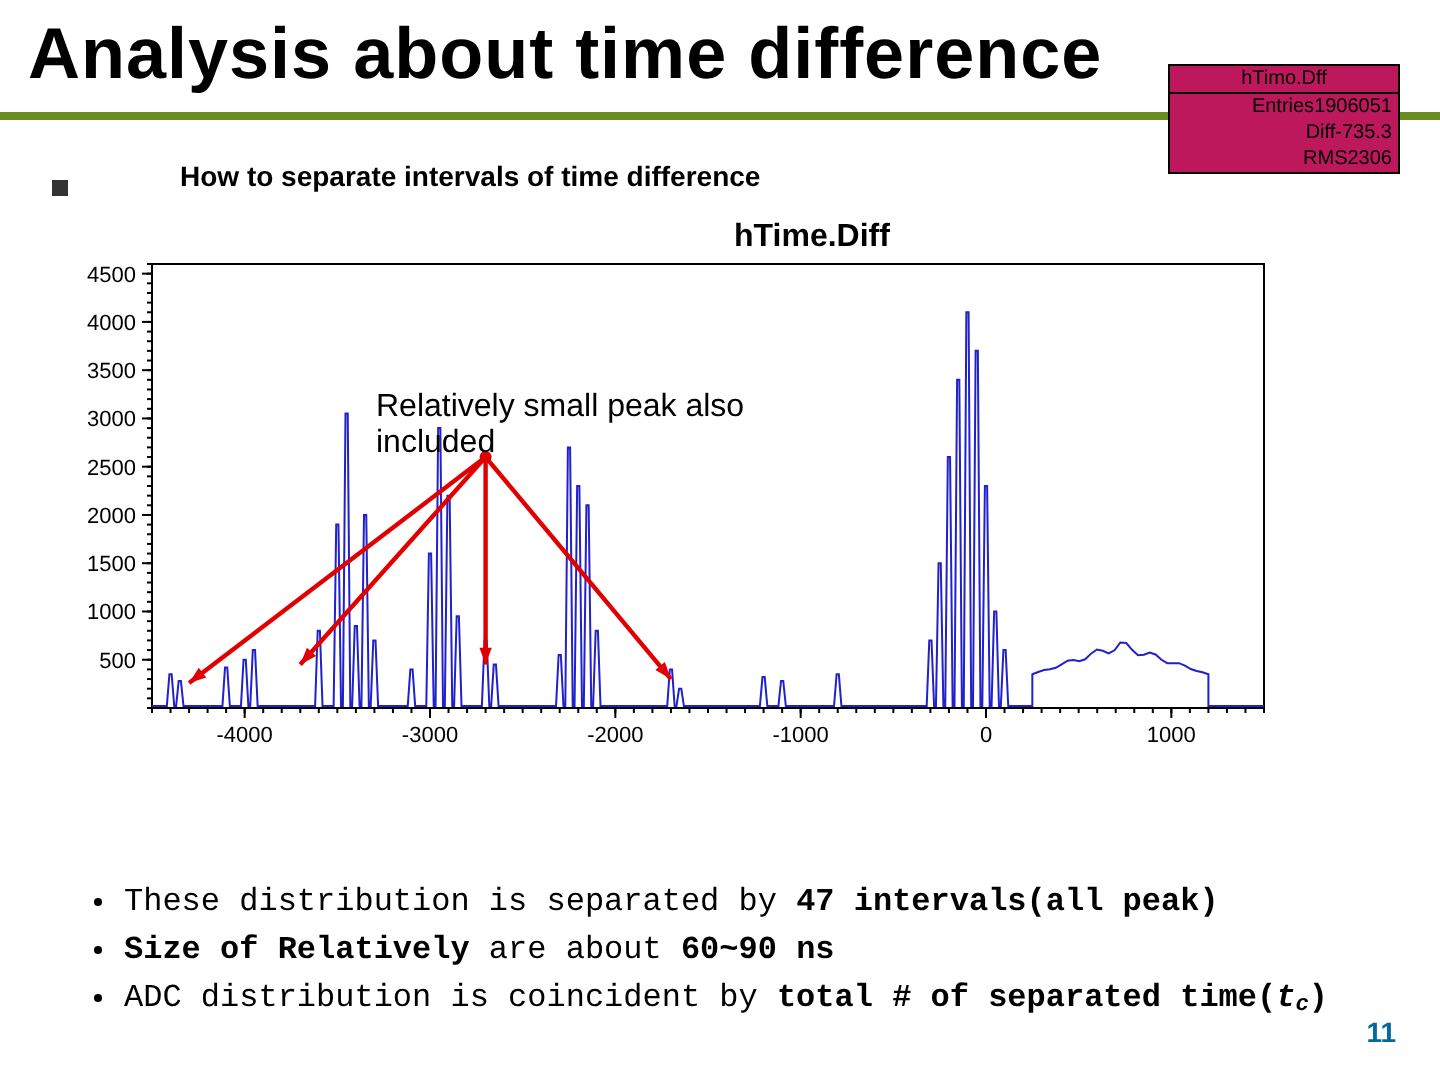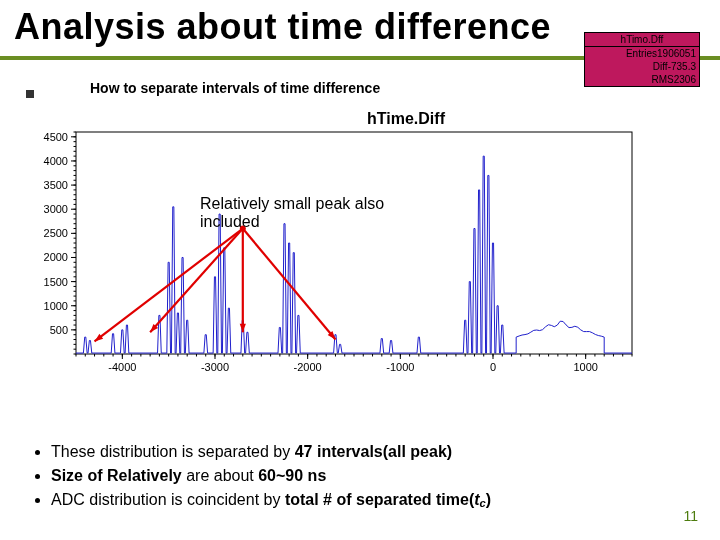--- a/index.html
+++ b/index.html
@@ -66,25 +66,25 @@
 
   .annotation {
     position: absolute;
     font-size: 16px; font-weight:400;
   }
 
   .notes {
     position: absolute; left: 46px; bottom: 28px;
     font-size: 16px; line-height: 1.5;
   }
-  .notes li { list-style: disc; margin-left: 5px; }
+  .notes li { list-style: disc; margin-left: 16px; font-family: Liberation Mono, monospace; }
   .notes b { font-weight: 700; }
   .slide-num {
     position: absolute; right: 22px; bottom: 16px;
-    font-size: 14px; color: #4d7c0f;
+    font-size: 14px; color: #0369a1; font-weight: bold;
   }
   sub { font-size: 0.7em; vertical-align: -0.2em;}
 </style>
 </head>
 <body>
 
 <div class="title">Analysis about time difference</div>
 <div class="title-rule"></div>
 
 <div class="bullet-row">
@@ -252,21 +252,21 @@
         <path class="red-arrow-head" d="M 130.13333333333333 208.2826086956522 L 133.4630758748826 199.9212203774961 L 138.06661514632484 204.03254520487255 Z"></path>
         <line class="red-arrow" x1="222.79999999999998" y1="104.5217391304348" x2="315.4666666666667" y2="215.52173913043478"></line>
         <path class="red-arrow-head" d="M 315.4666666666667 215.52173913043478 L 307.6795297690281 211.00947817416963 L 312.4176141666511 207.0539602686465 Z"></path>
         <line class="red-arrow" x1="222.79999999999998" y1="104.5217391304348" x2="222.79999999999998" y2="208.2826086956522"></line>
         <path class="red-arrow-head" d="M 222.79999999999998 208.2826086956522 L 219.71391973290093 199.8282542800258 L 225.88608026709903 199.8282542800258 Z"></path>
         <circle cx="222.79999999999998" cy="104.5217391304348" r="3" fill="#e00000"></circle>
       </g>
   </svg>
 </div>
 
-<div class="annotation" style="left:200px; top:195px; width:210px;">
+<div class="annotation" style="left:188px; top:195px; width:210px;">
   <span>Relatively small peak also included</span>
 </div>
 
 <div class="stats-box">
   <div class="row" style="justify-content:center; border-bottom:1px solid #000;">
     <span>hTimo.Dff</span>
   </div>
   <div class="row">
       <span>Entries</span>
       <span>1906051</span>

